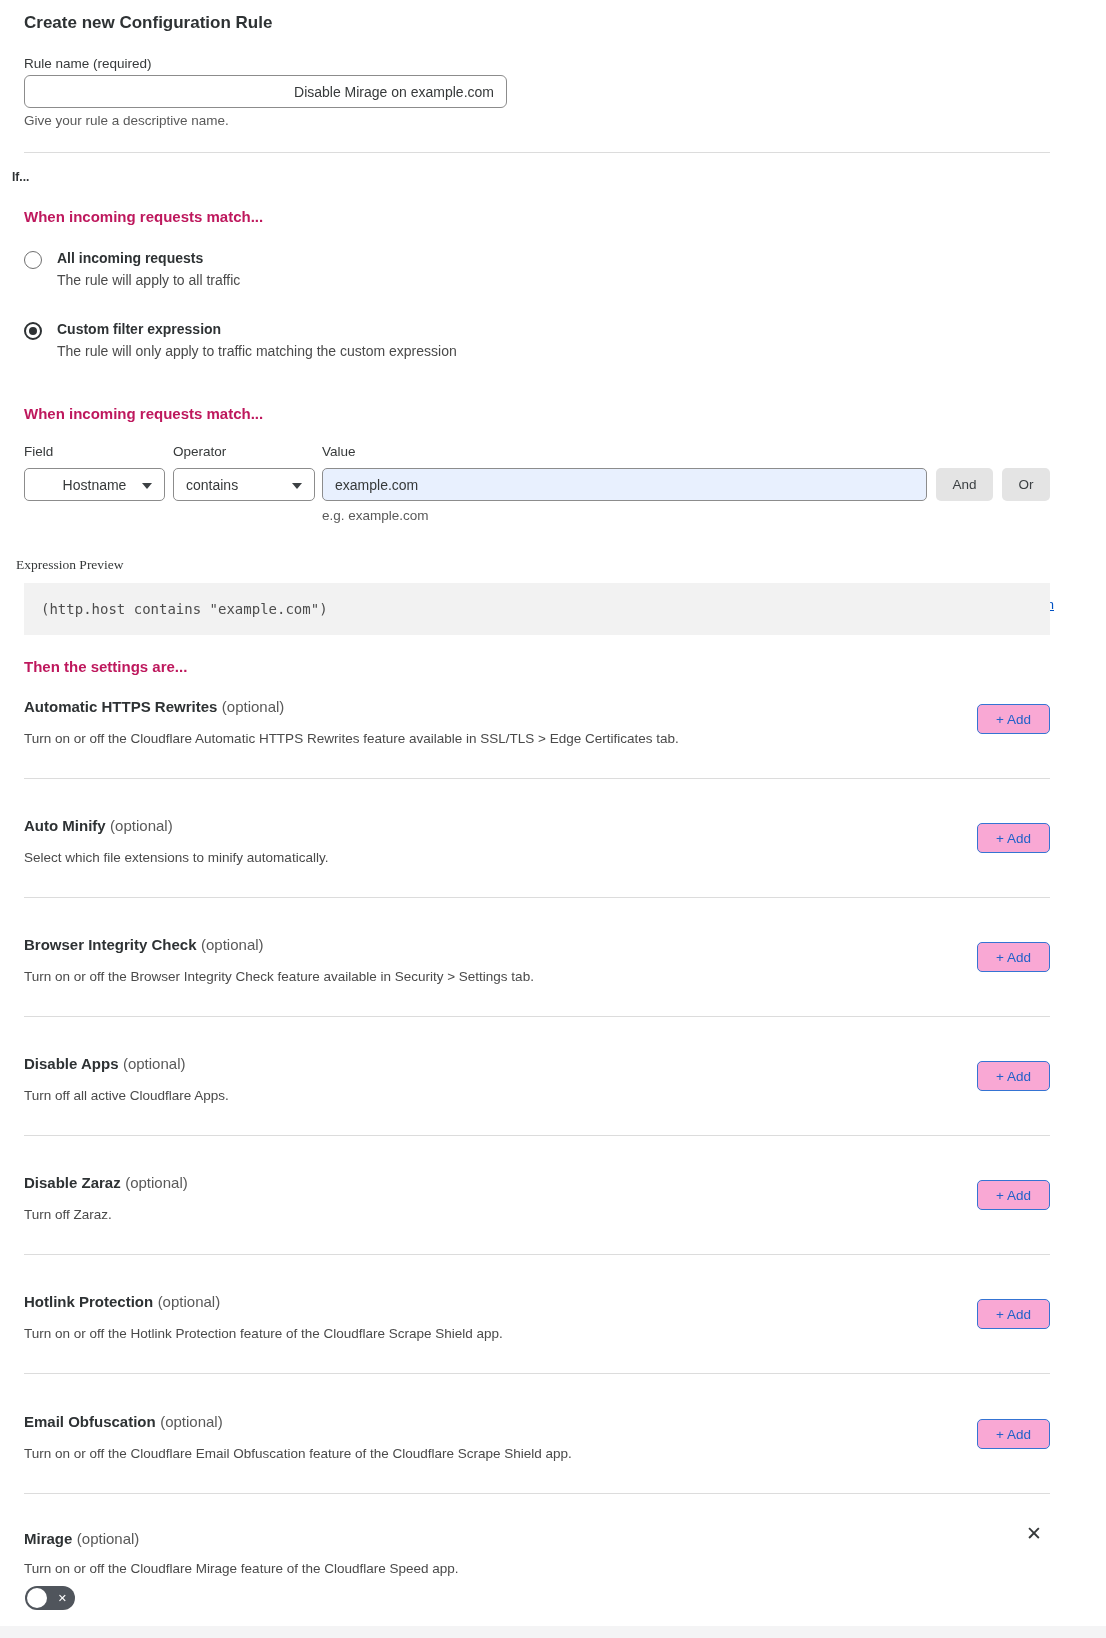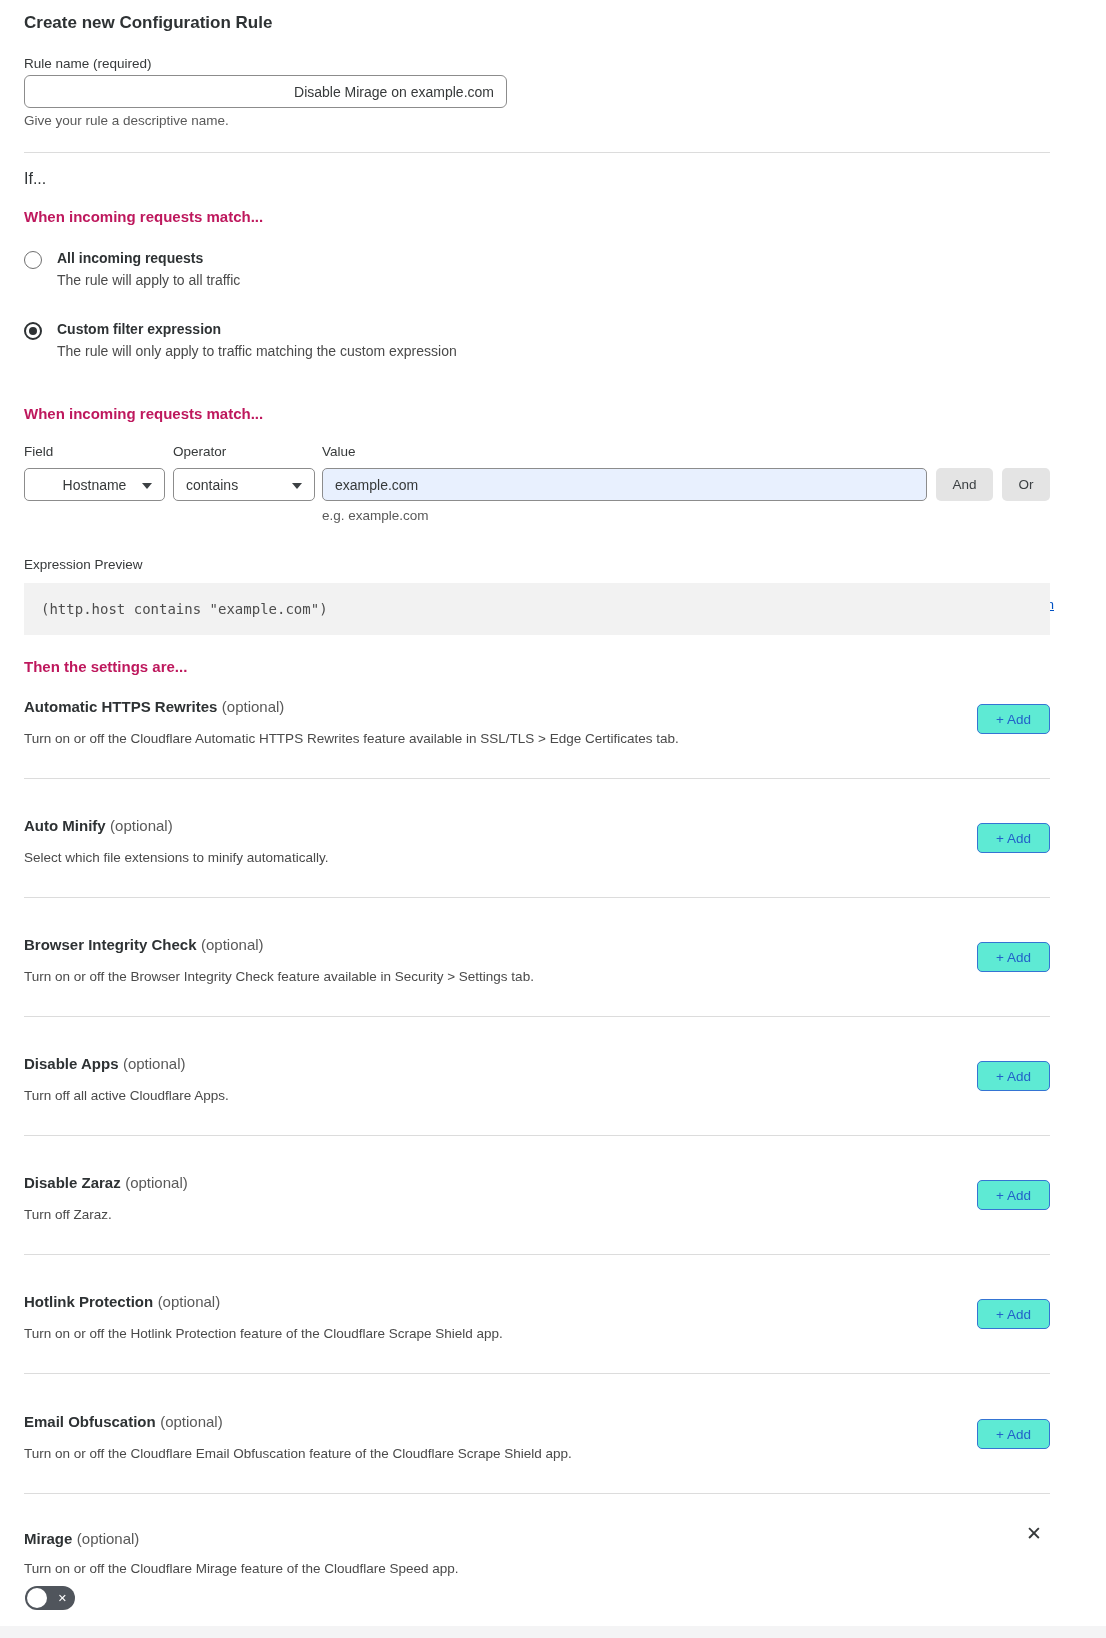--- a/index.html
+++ b/index.html
@@ -21,21 +21,21 @@
   .help-text { font-size: 13.5px; color: #595959; }
 
   .text-input {
     border: 1px solid #8c8c8c; border-radius: 6px; background: #fff;
     font-family: "Liberation Sans", sans-serif; font-size: 14px; color: #36393a;
     padding: 0 12px; height: 33px; width: 100%; outline: none; text-align: right;
   }
 
   .divider { left: 24px; width: 1026px; height: 1px; background: #dcdcdc; }
 
-  .h-if { left: 24px; font-size: 16px; font-weight: 400; color: #2e3234; }
+  .h-if { left: 12px; font-size: 12px; font-weight: 700; color: #2e3234; }
   .h-sub { left: 24px; font-size: 15px; font-weight: 700; color: #be185d; }
 
   .radio-row { left: 24px; width: 900px; }
   .radio-circle {
     position: absolute; left: 0; top: 1px; width: 18px; height: 18px;
     border: 1.5px solid #6f6f6f; border-radius: 50%; background: #fff;
   }
   .radio-circle.selected { border: 2px solid #2e3234; }
   .radio-circle.selected::after {
     content: ""; position: absolute; left: 3px; top: 3px; width: 8px; height: 8px;
@@ -72,21 +72,21 @@
     display: flex; align-items: center; padding-left: 17px;
   }
   .code-text { font-family: "DejaVu Sans Mono", monospace; font-size: 14px; color: #4d4d4d; }
 
   .setting-row { left: 24px; width: 1026px; height: 82px; }
   .setting-title { font-size: 15px; font-weight: 700; color: #2e3234; display: inline; }
   .setting-optional { font-size: 15px; font-weight: 400; color: #595959; display: inline; }
   .setting-desc { margin-top: 15px; font-size: 13.5px; color: #4a4a4a; }
   .add-btn {
     position: absolute; right: 0; top: 6px; width: 73px; height: 30px;
-    background: #5eead4; border: 1px solid #3574d3; border-radius: 5px;
+    background: #f9a8d4; border: 1px solid #3574d3; border-radius: 5px;
     color: #2262c9; font-size: 13.5px; font-family: "Liberation Sans", sans-serif;
     cursor: pointer;
   }
 
   .close-x {
     position: absolute; right: 8px; top: -6px; font-size: 19px; font-weight: 400;
     color: #36393a; cursor: pointer; line-height: 1;
   }
 
   .toggle {
@@ -146,21 +146,21 @@
   <div class="select-box" style="left:173px; top:468px; width:142px;">
     <span>contains</span>
     <span class="caret"></span>
   </div>
   <input class="value-input" style="left: 322px; top: 468px; width: 605px;" type="text" value="example.com">
   <button class="gray-btn" style="left:936px; top:468px; width:57px;">And</button>
   <button class="gray-btn" style="left:1002px; top:468px; width:48px;">Or</button>
 
   <div class="abs help-text" style="left:322px; top:508px;">e.g. example.com</div>
 
-  <div class="abs field-label" style="left:24px; top:557px;">Expression Preview</div>
+  <div class="abs field-label" style="left:16px; top:557px;font-family:Liberation Serif, serif;">Expression Preview</div>
   <a class="abs link" style="right:52px; top:557px;margin-top:40px;">Edit expression</a>
 
   <div class="abs code-box" style="top:583px;">
     <span class="code-text">(http.host contains "example.com")</span>
   </div>
 
   <div class="abs h-sub" style="top:658px;">Then the settings are...</div>
 
   <div class="abs setting-row" style="top:698px;">
     <div><span class="setting-title">Automatic HTTPS Rewrites</span>

